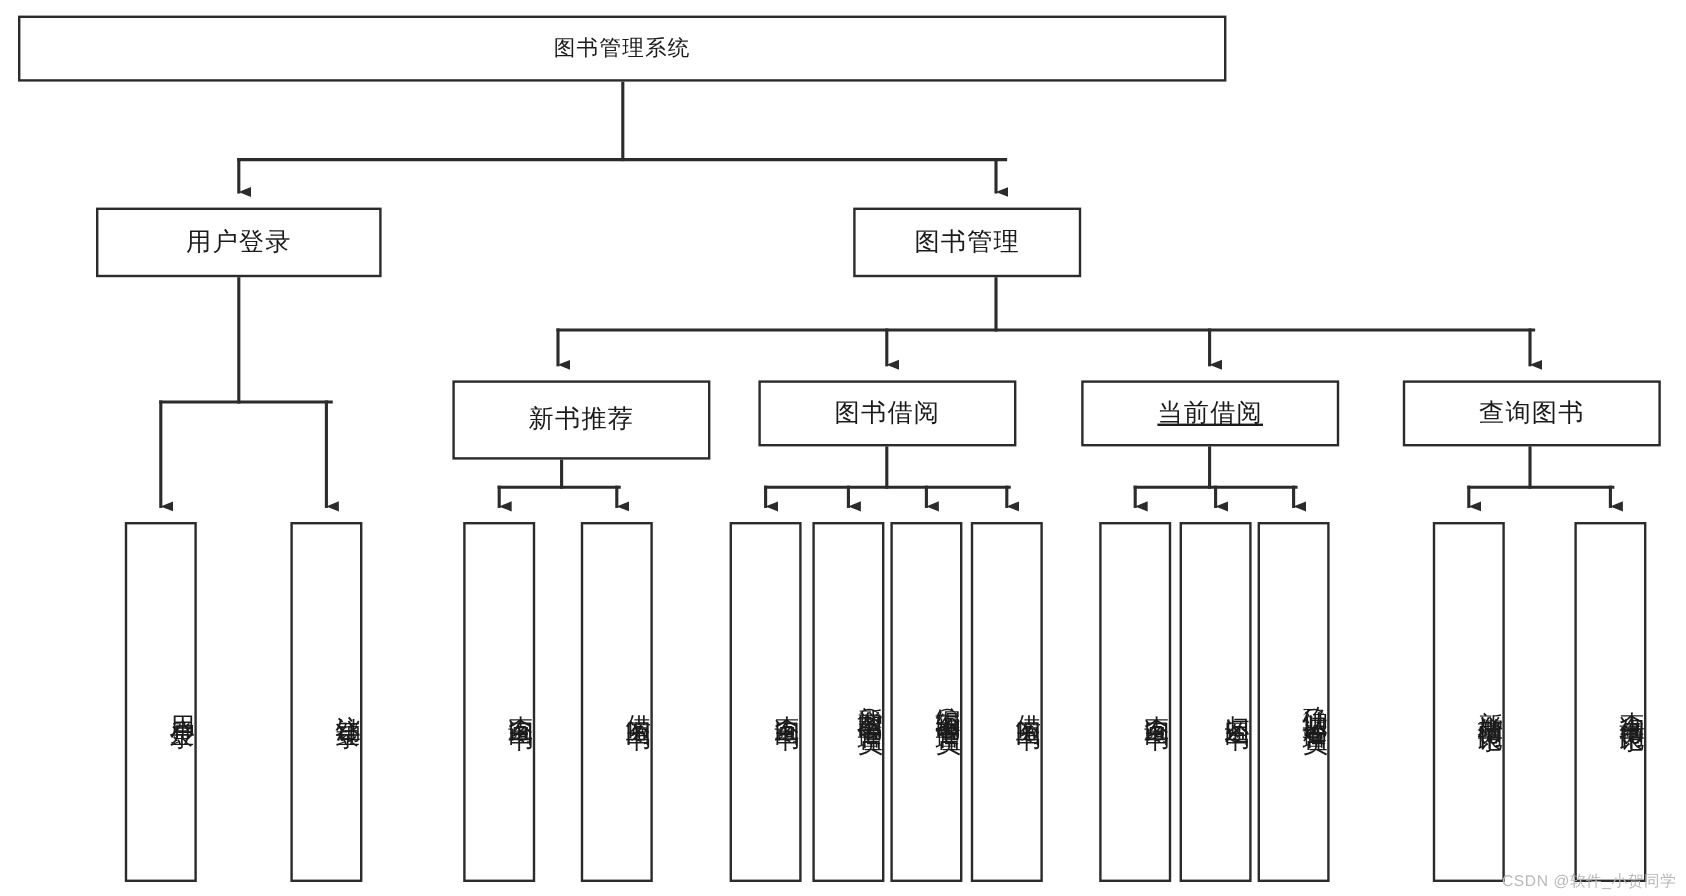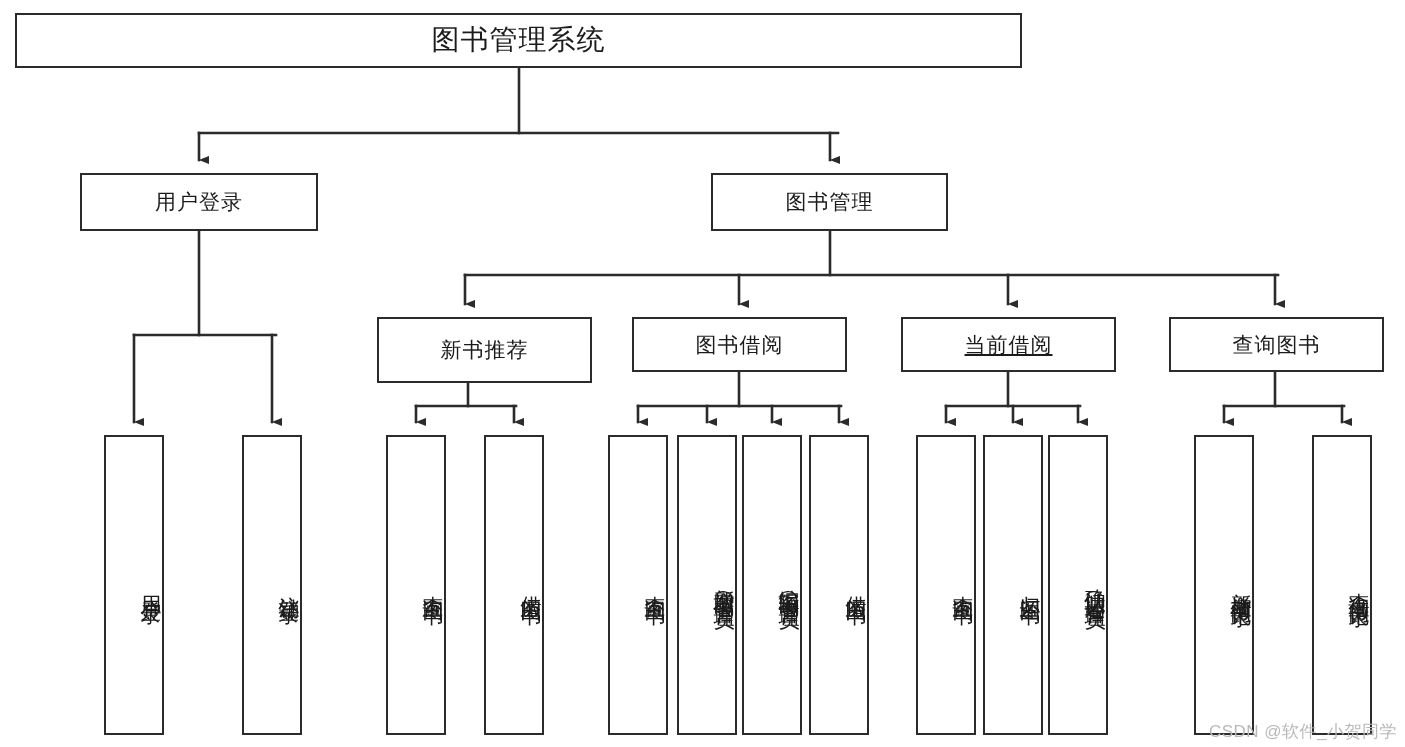--- a/index.html
+++ b/index.html
@@ -35,21 +35,21 @@
     align-items: center;
     justify-content: center;
     color: #1b1b1b;
   }
   .node.h {
     font-size: 21px;
     letter-spacing: 1px;
     line-height: 1.1;
   }
   .node.root {
-    font-size: 28px;
+    font-size: 18px;
   }
   .node.v {
     
     writing-mode: vertical-rl;
     text-orientation: upright;
     font-size: 21px;
     letter-spacing: 3px;
     line-height: 1.05;
     padding: 14px 0;
     align-items: flex-start;
@@ -57,21 +57,21 @@
     white-space: nowrap;
   }
   .node.v > span {
     writing-mode: vertical-rl;
     text-orientation: upright;
   }
   .watermark {
     position: absolute;
     right: 8px;
     bottom: 4px;
-    font-size: 17px;
+    font-size: 13px;
     color: #b9b9b9;
     white-space: nowrap;
     letter-spacing: 0.5px;
   }
 </style>
 </head>
 <body>
 
 <div id="canvas">
 
@@ -126,21 +126,21 @@
   </svg>
 
   <div class="node h root" style="left:15px; top:13px; width:1007px; height:55px;">
     <span>图书管理系统</span>
   </div>
 
   <div class="node h" style="left:80px; top:173px; width:238px; height:58px;">
     <span>用户登录</span>
   </div>
 
-  <div class="node h" style="left:711px; top:173px; width:237px; height:58px;">
+  <div class="node h" style="left:711px; top:173px; width:190px; height:58px;">
     <span>图书管理</span>
   </div>
 
   <div class="node h" style="left:361px; top:317px; width:215px; height:66px;margin-left:16px;">
     <span>新书推荐</span>
   </div>
 
   <div class="node h" style="left:632px; top:317px; width:215px; height:55px;">
     <span>图书借阅</span>
   </div>

